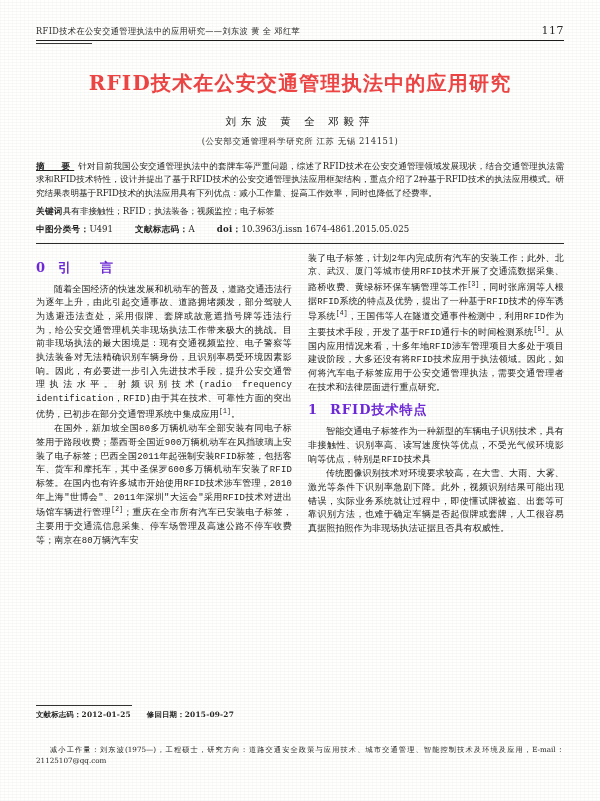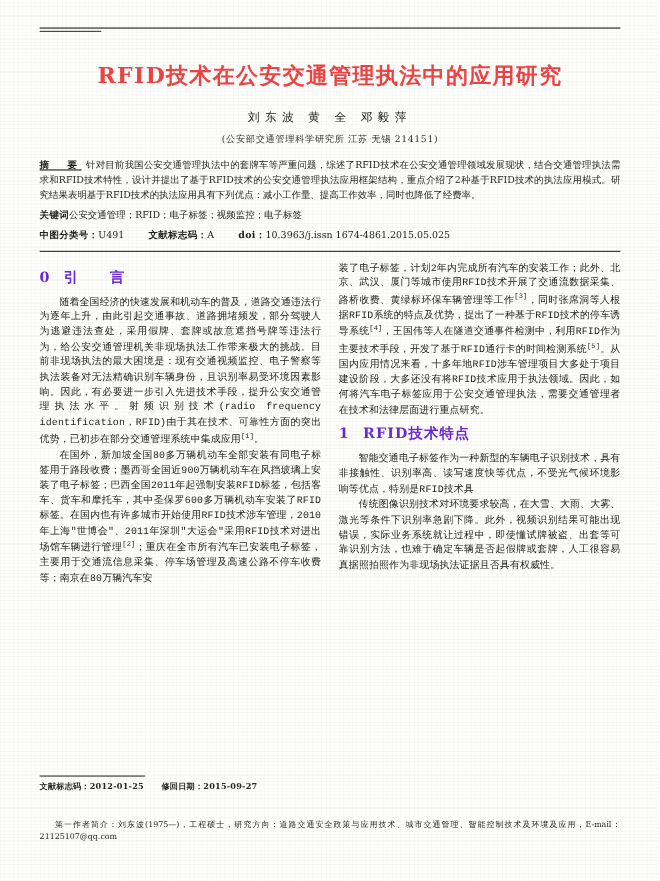--- a/index.html
+++ b/index.html
@@ -184,33 +184,37 @@
   }
   .fn-bio .ind { text-indent: 14px; display: block; }
 </style>
 </head>
 <body>
 
 <div class="page"></div>
 
 <div class="content">
 
+  <div class="runhead">
+    <div class="runhead-left">RFID技术在公安交通管理执法中的应用研究——刘东波  黄  全  邓红苹</div>
+    <div class="runhead-right">117</div>
+  </div>
   <div class="rule-double"></div>
   <div class="rule-stub"></div>
 
   <div class="title">RFID技术在公安交通管理执法中的应用研究</div>
   <div class="authors">刘东波    黄    全    邓毅萍</div>
   <div class="affil">(公安部交通管理科学研究所  江苏 无锡 214151)</div>
 
   <div class="abs-block">
     <p>
       <span class="abs-lead">摘　要</span><span class="abs-body">针对目前我国公安交通管理执法中的套牌车等严重问题，综述了RFID技术在公安交通管理领域发展现状，结合交通管理执法需求和RFID技术特性，设计并提出了基于RFID技术的公安交通管理执法应用框架结构，重点介绍了2种基于RFID技术的执法应用模式。研究结果表明基于RFID技术的执法应用具有下列优点：减小工作量、提高工作效率，同时也降低了经费率。</span>
     </p>
     <div class="kw-line">
-      <span class="lead-b">关键词</span><span class="gap-s"></span><span>公安交通管理；RFID；电子标签；视频监控；电子标签</span>
+      <span class="lead-b">关键词</span><span class="gap-s"></span><span>具有非接触性；RFID；执法装备；视频监控；电子标签</span>
     </div>
     <div class="cls-line">
       <span class="lead-b">中图分类号：</span><span>U491</span><span class="gap"></span><span class="lead-b">文献标志码：</span><span>A</span><span class="gap"></span><span class="lead-b">doi：</span><span>10.3963/j.issn 1674-4861.2015.05.025</span>
     </div>
   </div>
 
   <div class="rule-thin"></div>
 
   <div class="cols">
 
@@ -234,16 +238,16 @@
   </div>
 </div>
 
 <div class="footnote-wrap">
   <div class="fn-rule"></div>
   <div class="fn-dates">
     <span>文献标志码：</span><span>2012-01-25</span><span class="sp"></span><span>修回日期：</span><span>2015-09-27</span>
   </div>
 </div>
 <div class="fn-bio">
-  <span class="ind"><span>第一作者简介：</span><span>刘东波(1975—)，工程硕士，研究方向：道路交通安全政策与应用技术、城市交通管理、智能控制技术及环境及应用，E-mail：21125107@qq.com</span></span>
+  <span class="ind"><span>减小工作量：</span><span>刘东波(1975—)，工程硕士，研究方向：道路交通安全政策与应用技术、城市交通管理、智能控制技术及环境及应用，E-mail：21125107@qq.com</span></span>
 </div>
 
 <div class="scan-noise"></div>
 
 </body></html>

